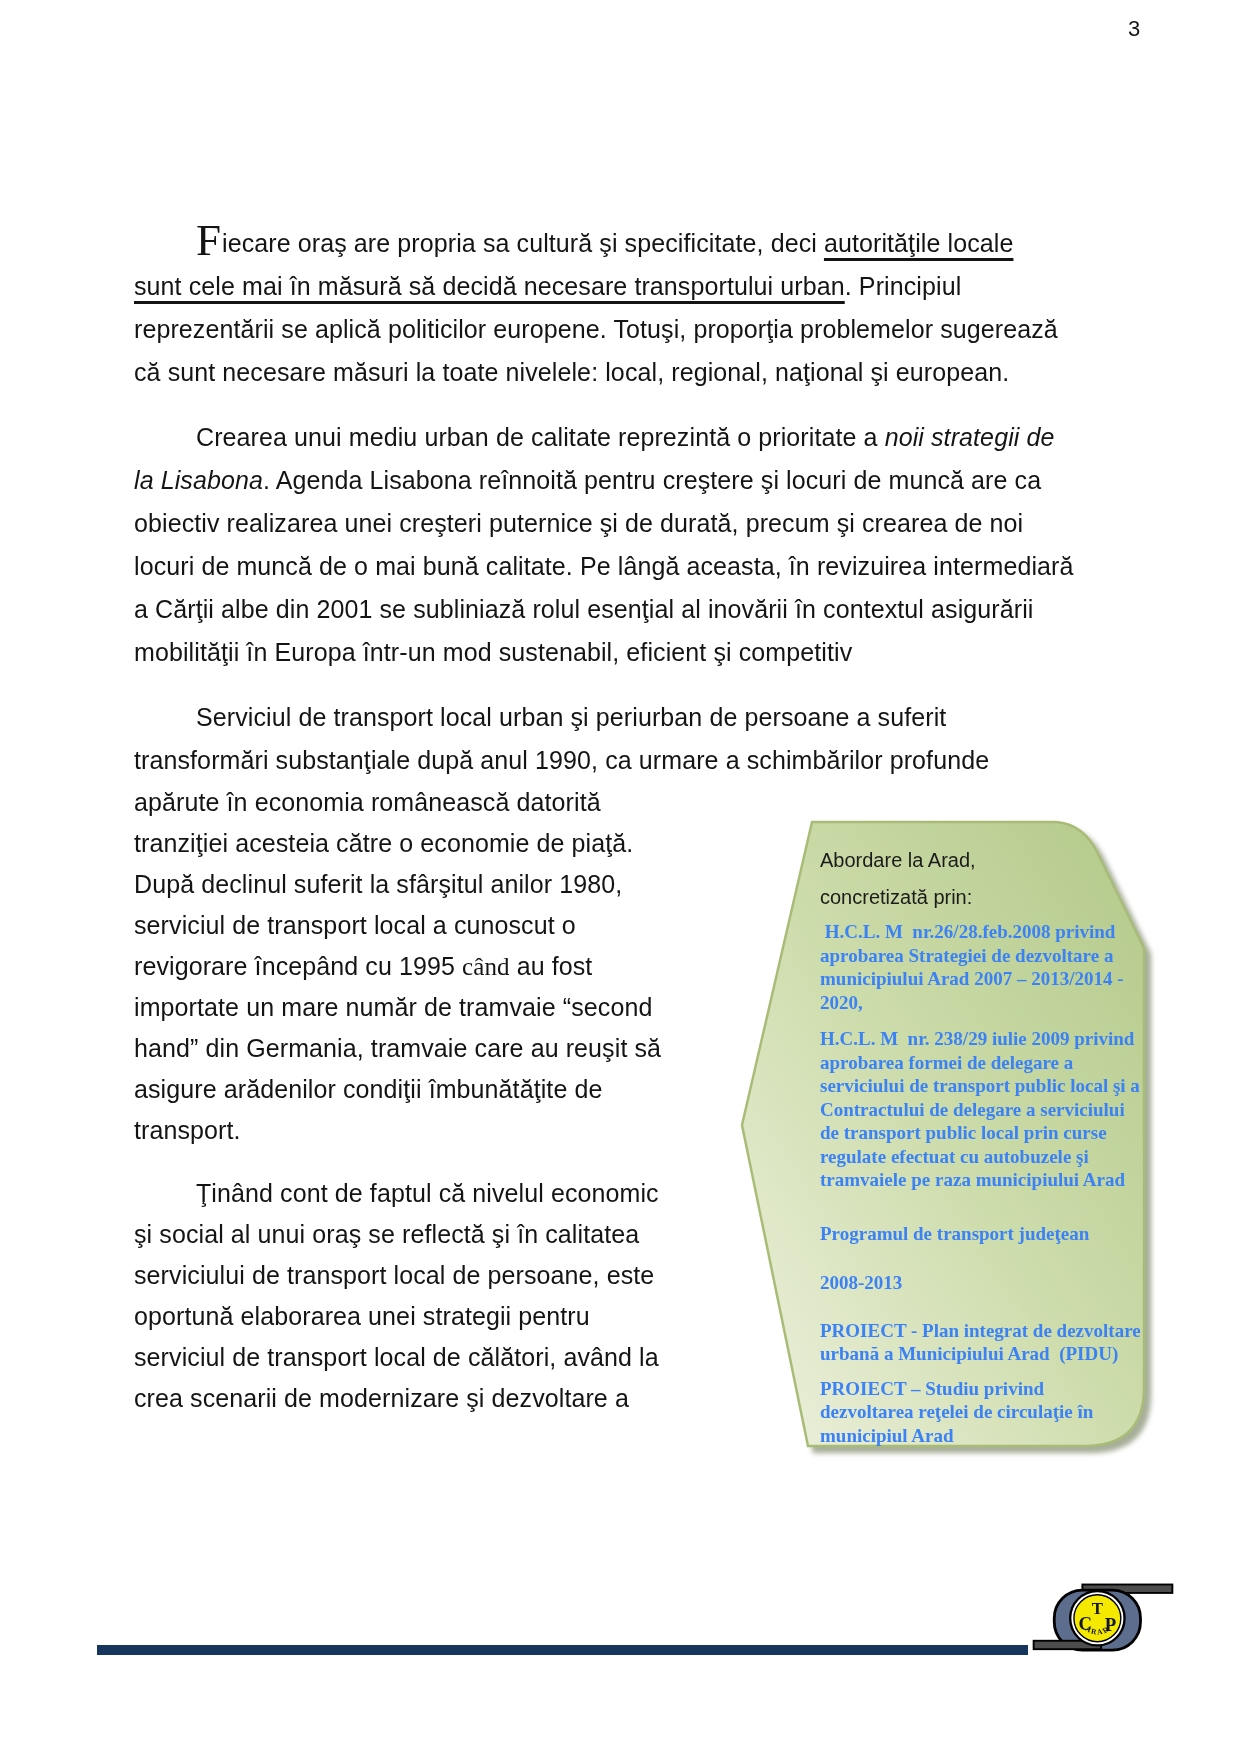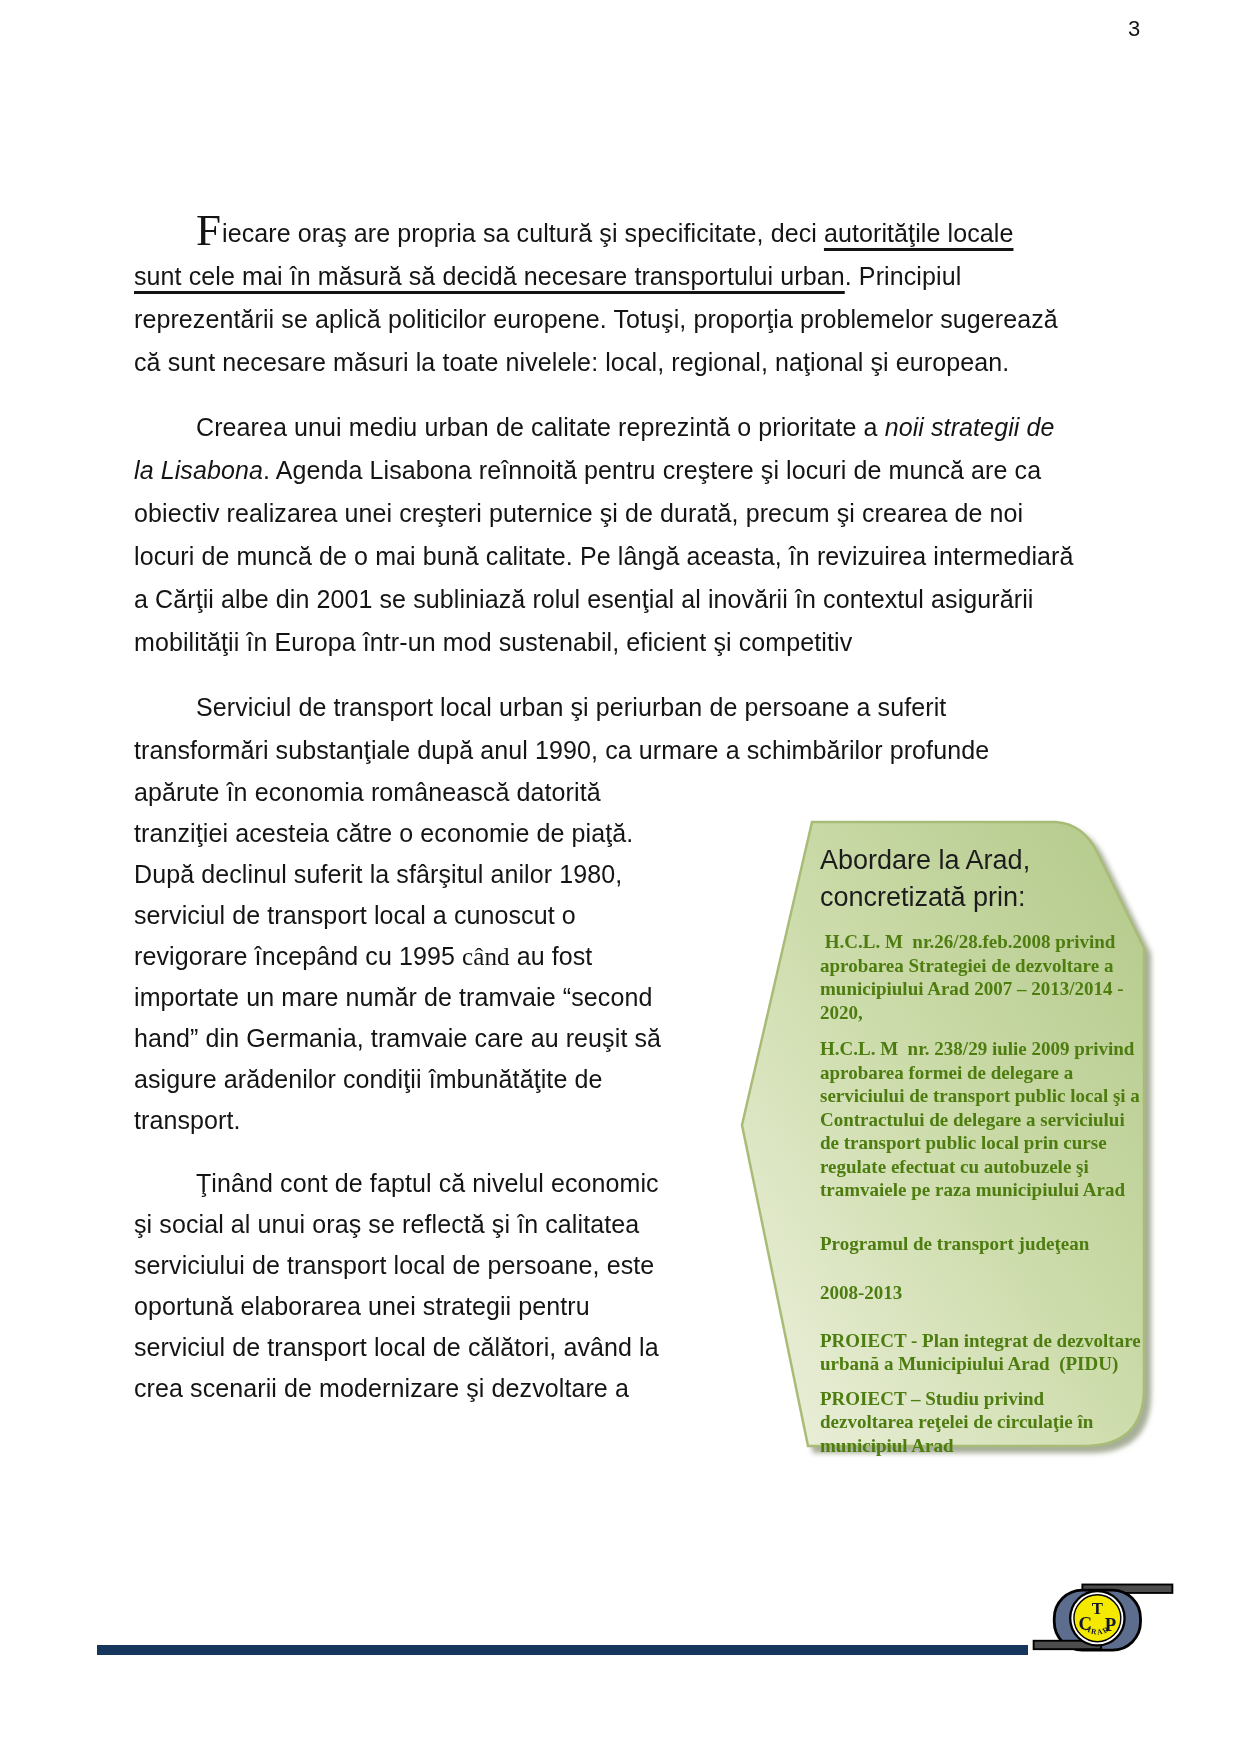--- a/index.html
+++ b/index.html
@@ -1,36 +1,36 @@
 <!DOCTYPE html>
 <html><head>
 <meta charset="utf-8">
 <style>
   html,body{margin:0;padding:0;background:#e8e8e8;}
   .page{position:relative;width:1241px;height:1754px;background:#ffffff;margin:0 auto;
         font-family:"Liberation Sans",sans-serif;color:#141414;overflow:hidden;}
   .page-number{position:absolute;top:16px;left:1128px;font-size:22px;line-height:26px;}
-  .content{position:absolute;left:134px;top:212px;width:1020px;}
+  .content{position:absolute;left:134px;top:222px;width:1020px;}
   .para{margin:0 0 22px 0;}
   .para.narrow{width:540px;}
   .tl{white-space:nowrap;font-size:25px;line-height:43px;height:43px;letter-spacing:0.1px;}
   .narrow .tl{line-height:41px;height:41px;}
   .tl.ind{padding-left:62px;}
   span.u{text-decoration:underline;text-decoration-thickness:2.5px;text-underline-offset:6px;}
   span.i{font-style:italic;}
   span.serif{font-family:"Liberation Serif",serif;}
   span.dc{display:inline-block;font-family:"Liberation Serif",serif;font-size:45px;
           line-height:30px;vertical-align:-3px;letter-spacing:1px;}
   
   .callout{position:absolute;left:740px;top:818px;width:420px;height:650px;}
   .callout svg{position:absolute;left:0;top:0;overflow:visible;}
   .co-text{position:absolute;left:80px;top:24px;width:322px;}
-  .co-title{font-size:27px;line-height:37px;white-space:pre-line;margin:0 0 14px 0;color:#1c1c1c;}
+  .co-title{font-size:20px;line-height:37px;white-space:pre-line;margin:0 0 4px 0;color:#1c1c1c;}
   .co-items div{font-family:"Liberation Serif",serif;font-weight:bold;font-size:19px;
-                line-height:23.5px;white-space:pre-wrap;color:#4d7c0f;}
+                line-height:23.5px;white-space:pre-wrap;color:#3b82f6;}
   .co-items div:nth-child(2){margin-top:13px;}
   .co-items div:nth-child(3){margin-top:30px;}
   .co-items div:nth-child(4){margin-top:26px;}
   .co-items div:nth-child(5){margin-top:24px;}
   .co-items div:nth-child(6){margin-top:11px;}
   
   .footer-line{position:absolute;left:97px;top:1645px;width:931px;height:10px;background:#17365d;}
   .logo{position:absolute;left:1028px;top:1575px;width:150px;height:94px;}
 </style>
 </head>

